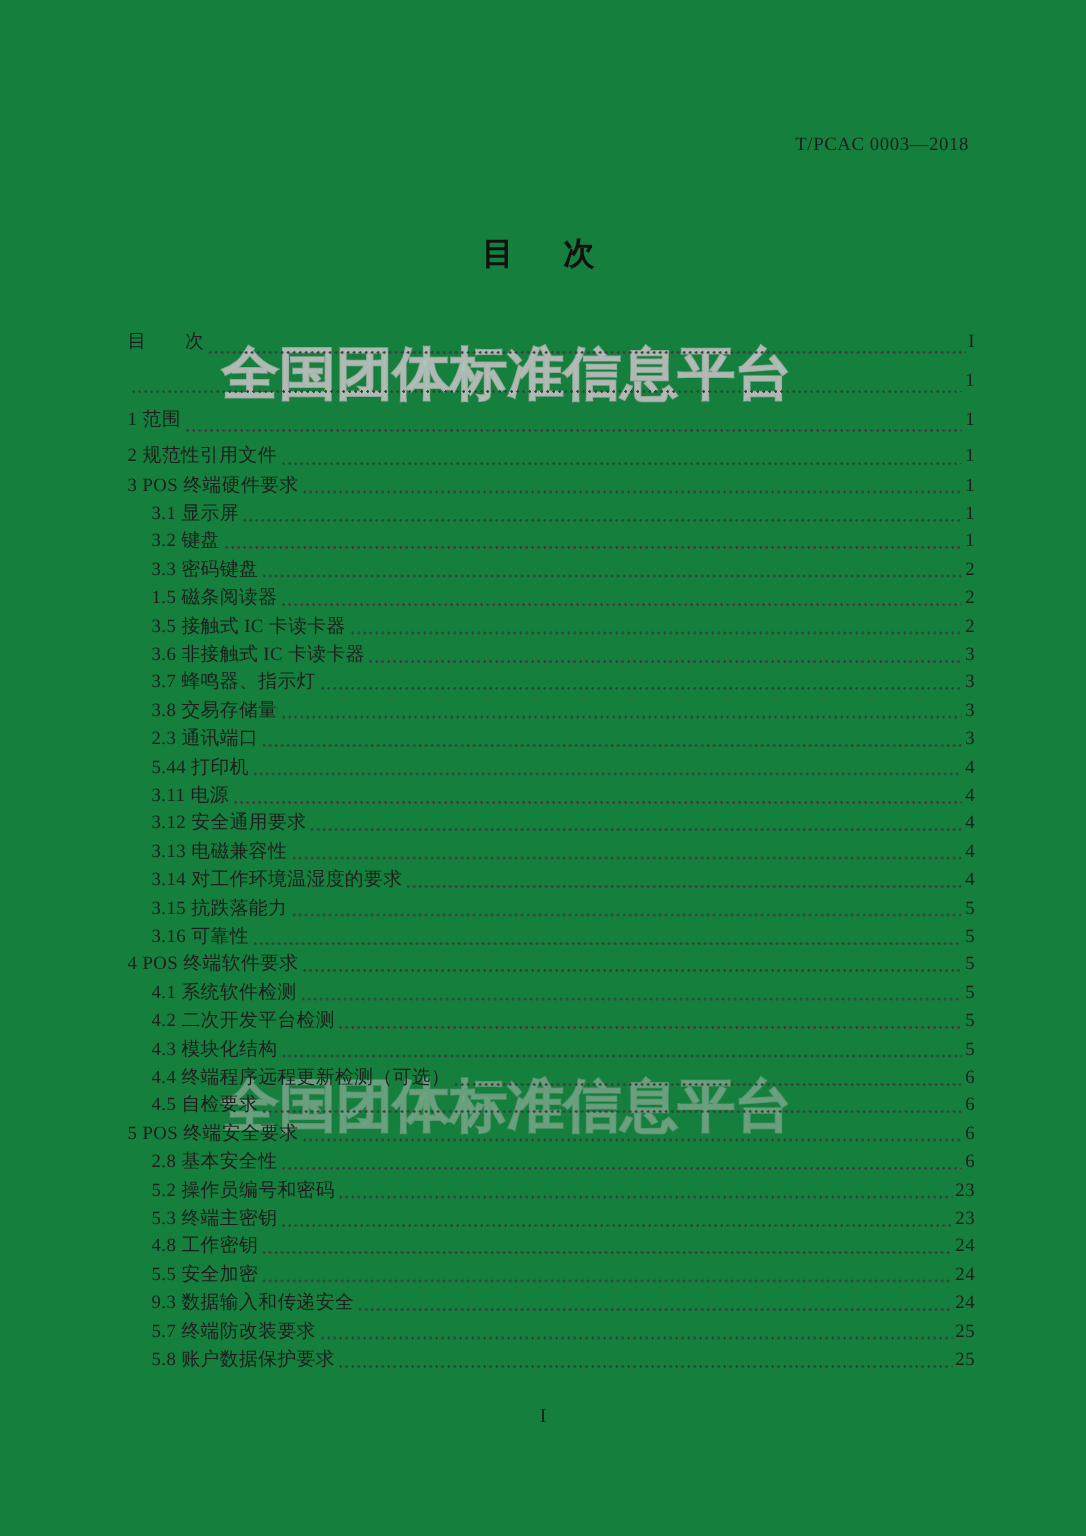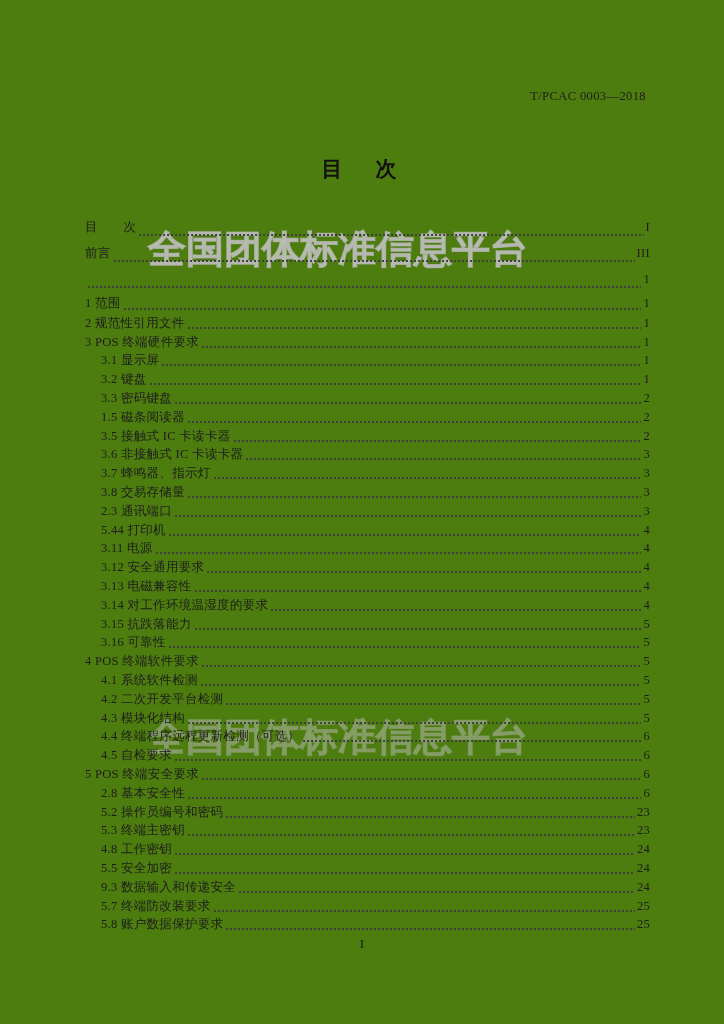--- a/index.html
+++ b/index.html
@@ -1,19 +1,19 @@
 <!DOCTYPE html>
 <html><head>
 <meta charset="utf-8">
 <style>
   html,body{margin:0;padding:0;background:#ffffff;}
   .page{
     position:relative;
     width:724px;height:1024px;
-    background:#4d7c0f;
+    background:#15803d;
     font-family:"Liberation Serif","DejaVu Serif",serif;
     color:#1d1d1d;
     overflow:hidden;
   }
   .doc-header{
     position:absolute;top:89px;right:78px;
     font-size:12.5px;letter-spacing:.4px;
     font-family:"Liberation Serif","DejaVu Serif",serif;
   }
   .doc-title{
@@ -80,25 +80,20 @@
 
   <div class="watermark wm-2">全国团体标准信息平台</div>
 
   <div class="toc">
       <div class="toc-row">
         <span class="toc-label">目　　次</span>
         <span class="toc-dots"></span>
         <span class="toc-page">I</span>
       </div>
       <div class="toc-row">
-        <span class="toc-label">前言</span>
-        <span class="toc-dots"></span>
-        <span class="toc-page">III</span>
-      </div>
-      <div class="toc-row">
         <span class="toc-dots"></span>
         <span class="toc-page">1</span>
       </div>
       <div class="toc-row">
         <span class="toc-label">1 范围</span>
         <span class="toc-dots"></span>
         <span class="toc-page">1</span>
       </div>
       <div class="toc-row">
         <span class="toc-label">2 规范性引用文件</span>

